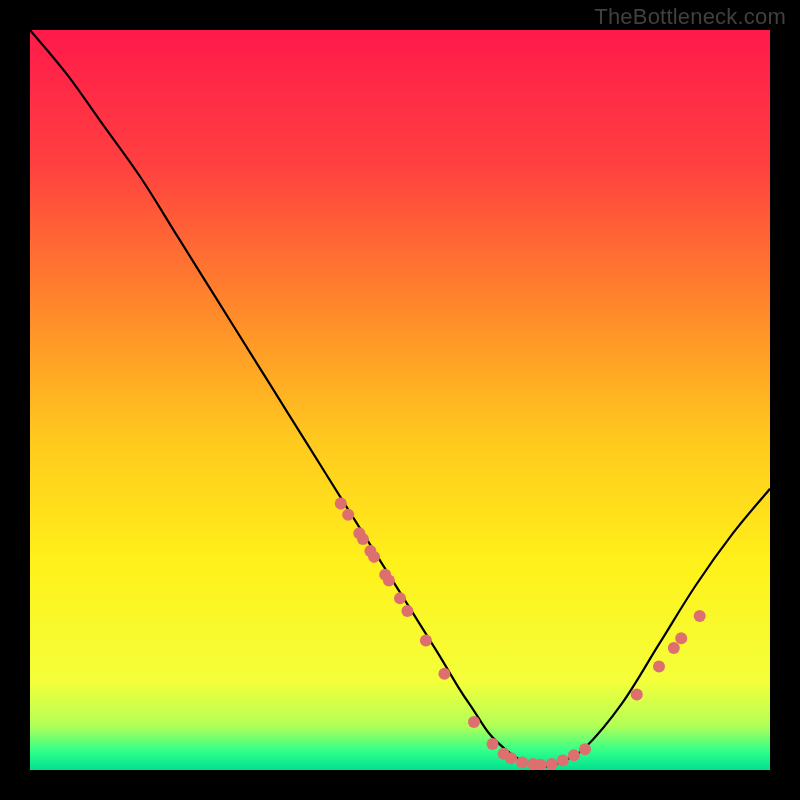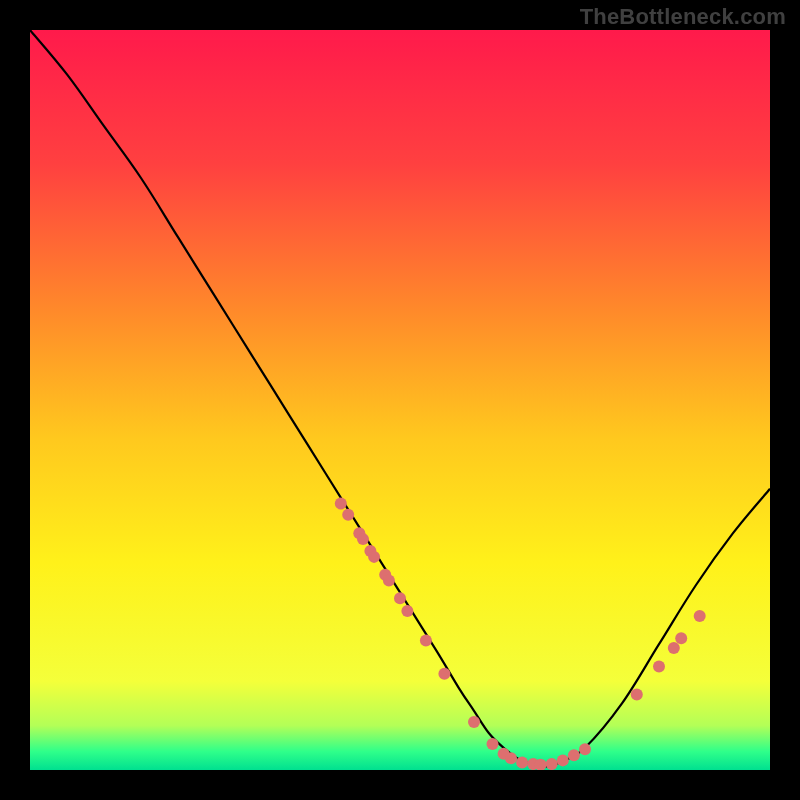--- a/index.html
+++ b/index.html
@@ -18,21 +18,21 @@
     width: 800px;
     height: 800px;
     background: #000;
   }
   .watermark {
     position: absolute;
     top: 4px;
     right: 14px;
     color: #404040;
     font-size: 22px;
-    font-weight: 700;
+    font-weight: 400;
     letter-spacing: 0.2px;
   }
   .plot {
     position: absolute;
     left: 30px;
     top: 30px;
     width: 740px;
     height: 740px;
   }
   .plot svg { display: block; }

